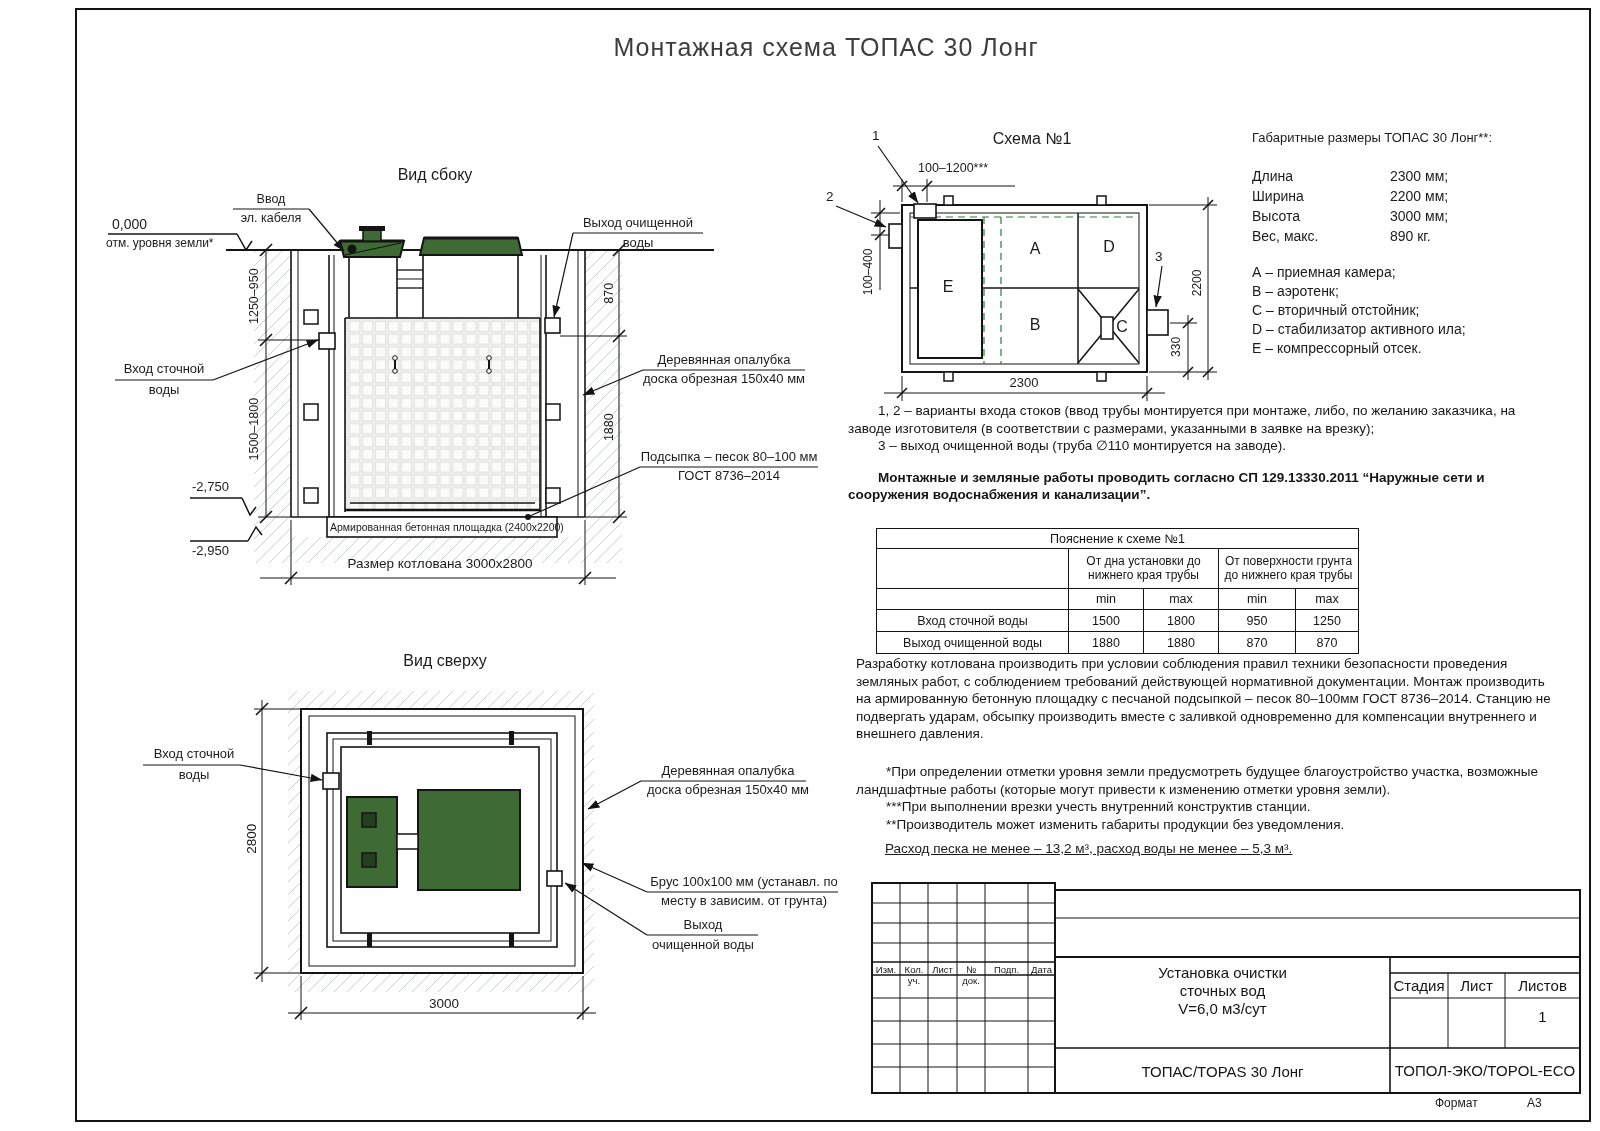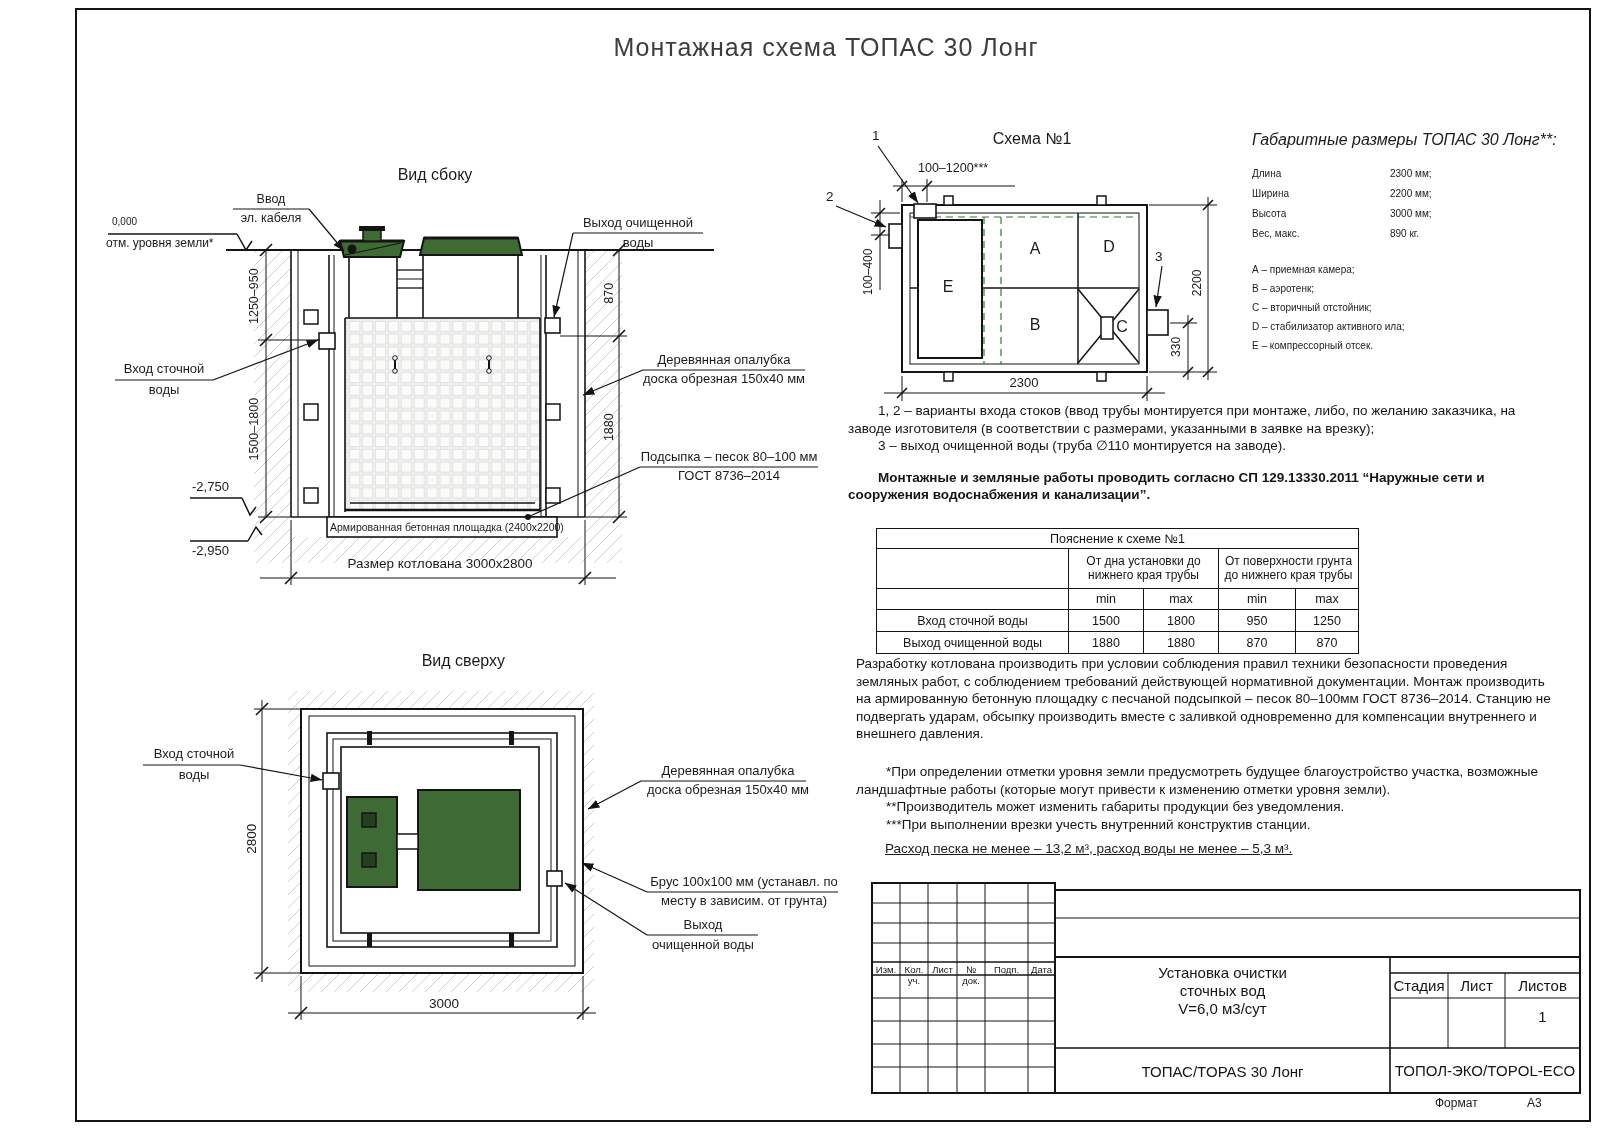--- a/index.html
+++ b/index.html
@@ -4,21 +4,21 @@
 <style>
   * { margin:0; padding:0; box-sizing:border-box; }
   html,body { background:#fff; }
   body { font-family:"Liberation Sans", sans-serif; color:#1b1b1b; }
   #sheet { position:relative; width:1600px; height:1131px; background:#fff; overflow:hidden; }
   #frame { position:absolute; left:75px; top:8px; width:1516px; height:1114px; border:2px solid #141414; }
   svg.linework { position:absolute; left:0; top:0; width:1600px; height:1131px; }
   .lbl { position:absolute; white-space:nowrap; font-size:13px; color:#1b1b1b; line-height:1.15; }
   .c { text-align:center; }
   .rot { transform:rotate(-90deg); text-align:center; } .f12 { font-size:12px; } .f125 { font-size:12.5px; }
-  .f135 { font-size:13.5px; } .f14 { font-size:10px;text-align:right; } .f145 { font-size:16px;font-style:italic; }
+  .f135 { font-size:13.5px; } .f14 { font-size:14px;text-align:right; } .f145 { font-size:13px; }
   .f15 { font-size:15px; } .f16 { font-size:16px; }
   #page-title { font-size:25px; color:#3d3d3d; letter-spacing:1px; }
   .view-title { font-size:16px; }
   .para { position:absolute; font-size:13.5px; line-height:17.5px; color:#151515; }
   .para p { text-indent:30px; }
   
   #m-table { position:absolute; left:876px; top:528px; width:482px; border-collapse:collapse; table-layout:fixed; }
   #m-table td { border:1.6px solid #141414; font-size:12.5px; text-align:center; vertical-align:middle; padding:0 2px; color:#151515; }
   #m-table .grp { font-size:12px; line-height:13.5px; }
   
@@ -296,21 +296,21 @@
   <div class="lbl c" style="left:640px;top:469px;width:178px;">ГОСТ 8736–2014</div>
   <div class="lbl c" style="left:330px;top:521px;width:224px;font-size:10.5px;">Армированная бетонная площадка (2400х2200)</div>
   <div class="lbl c f135" style="left:340px;top:556px;width:200px;">Размер котлована 3000х2800</div>
   <div class="lbl rot f125" style="left:214px;top:289px;width:80px;">1250–950</div>
   <div class="lbl rot f125" style="left:214px;top:422px;width:80px;">1500–1800</div>
   <div class="lbl rot f125" style="left:569px;top:286px;width:80px;">870</div>
   <div class="lbl rot f125" style="left:569px;top:420px;width:80px;">1880</div>
   <div class="lbl" style="left:192px;top:480px;">-2,750</div>
   <div class="lbl" style="left:192px;top:544px;">-2,950</div>
 
-  <div class="lbl c view-title" style="left:405px;top:652px;width:100px;text-align:right;">Вид сверху</div>
+  <div class="lbl c view-title" style="left:395px;top:652px;width:100px;">Вид сверху</div>
   <div class="lbl c" style="left:145px;top:747px;width:98px;">Вход сточной</div>
   <div class="lbl c" style="left:145px;top:768px;width:98px;">воды</div>
   <div class="lbl c" style="left:648px;top:764px;width:160px;">Деревянная опалубка</div>
   <div class="lbl c" style="left:640px;top:783px;width:176px;">доска обрезная 150х40 мм</div>
   <div class="lbl c" style="left:648px;top:875px;width:192px;">Брус 100х100 мм (устанавл. по</div>
   <div class="lbl c" style="left:652px;top:894px;width:184px;">месту в зависим. от грунта)</div>
   <div class="lbl c" style="left:660px;top:918px;width:86px;">Выход</div>
   <div class="lbl c" style="left:650px;top:938px;width:106px;">очищенной воды</div>
   <div class="lbl rot f135" style="left:212px;top:831px;width:80px;">2800</div>
   <div class="lbl c f135" style="left:420px;top:996px;width:48px;">3000</div>
@@ -390,22 +390,22 @@
       <td>870</td>
     </tr>
   </tbody>
     </table>
 
   <div class="para" style="left:856px;top:655px;width:698px;">
     <p style="text-indent:0;">Разработку котлована производить при условии соблюдения правил техники безопасности проведения земляных работ, с соблюдением требований действующей нормативной документации.  Монтаж производить на армированную бетонную площадку с песчаной подсыпкой – песок 80–100мм ГОСТ 8736–2014. Станцию не подвергать ударам, обсыпку производить вместе с заливкой одновременно для компенсации внутреннего и внешнего давления.</p>
   </div>
   <div class="para" style="left:856px;top:763px;width:698px;">
     <p>*При определении отметки уровня земли предусмотреть будущее благоустройство участка, возможные ландшафтные работы (которые могут привести к изменению отметки уровня земли).</p>
+    <p>***При выполнении врезки учесть внутренний конструктив станции.</p>
     <p>**Производитель может изменить габариты продукции без уведомления.</p>
-    <p>***При выполнении врезки учесть внутренний конструктив станции.</p>
   </div>
   <div class="lbl f135" id="consumption" style="left:885px;top:841px;">Расход песка не менее – 13,2 м³, расход воды не менее – 5,3 м³.</div>
 
   <div class="tb-text" style="left:872px;top:964px;width:28px;font-size:9.5px;">Изм.</div>
   <div class="tb-text" style="left:900px;top:964px;width:28px;font-size:9.5px;">Кол. уч.</div>
   <div class="tb-text" style="left:928px;top:964px;width:29px;font-size:9.5px;">Лист</div>
   <div class="tb-text" style="left:957px;top:964px;width:28px;font-size:9.5px;">№ док.</div>
   <div class="tb-text" style="left:985px;top:964px;width:43px;font-size:9.5px;">Подп.</div>
   <div class="tb-text" style="left:1028px;top:964px;width:27px;font-size:9.5px;">Дата</div>
   <div class="tb-text f15" style="left:1055px;top:964px;width:335px;">Установка очистки</div>

